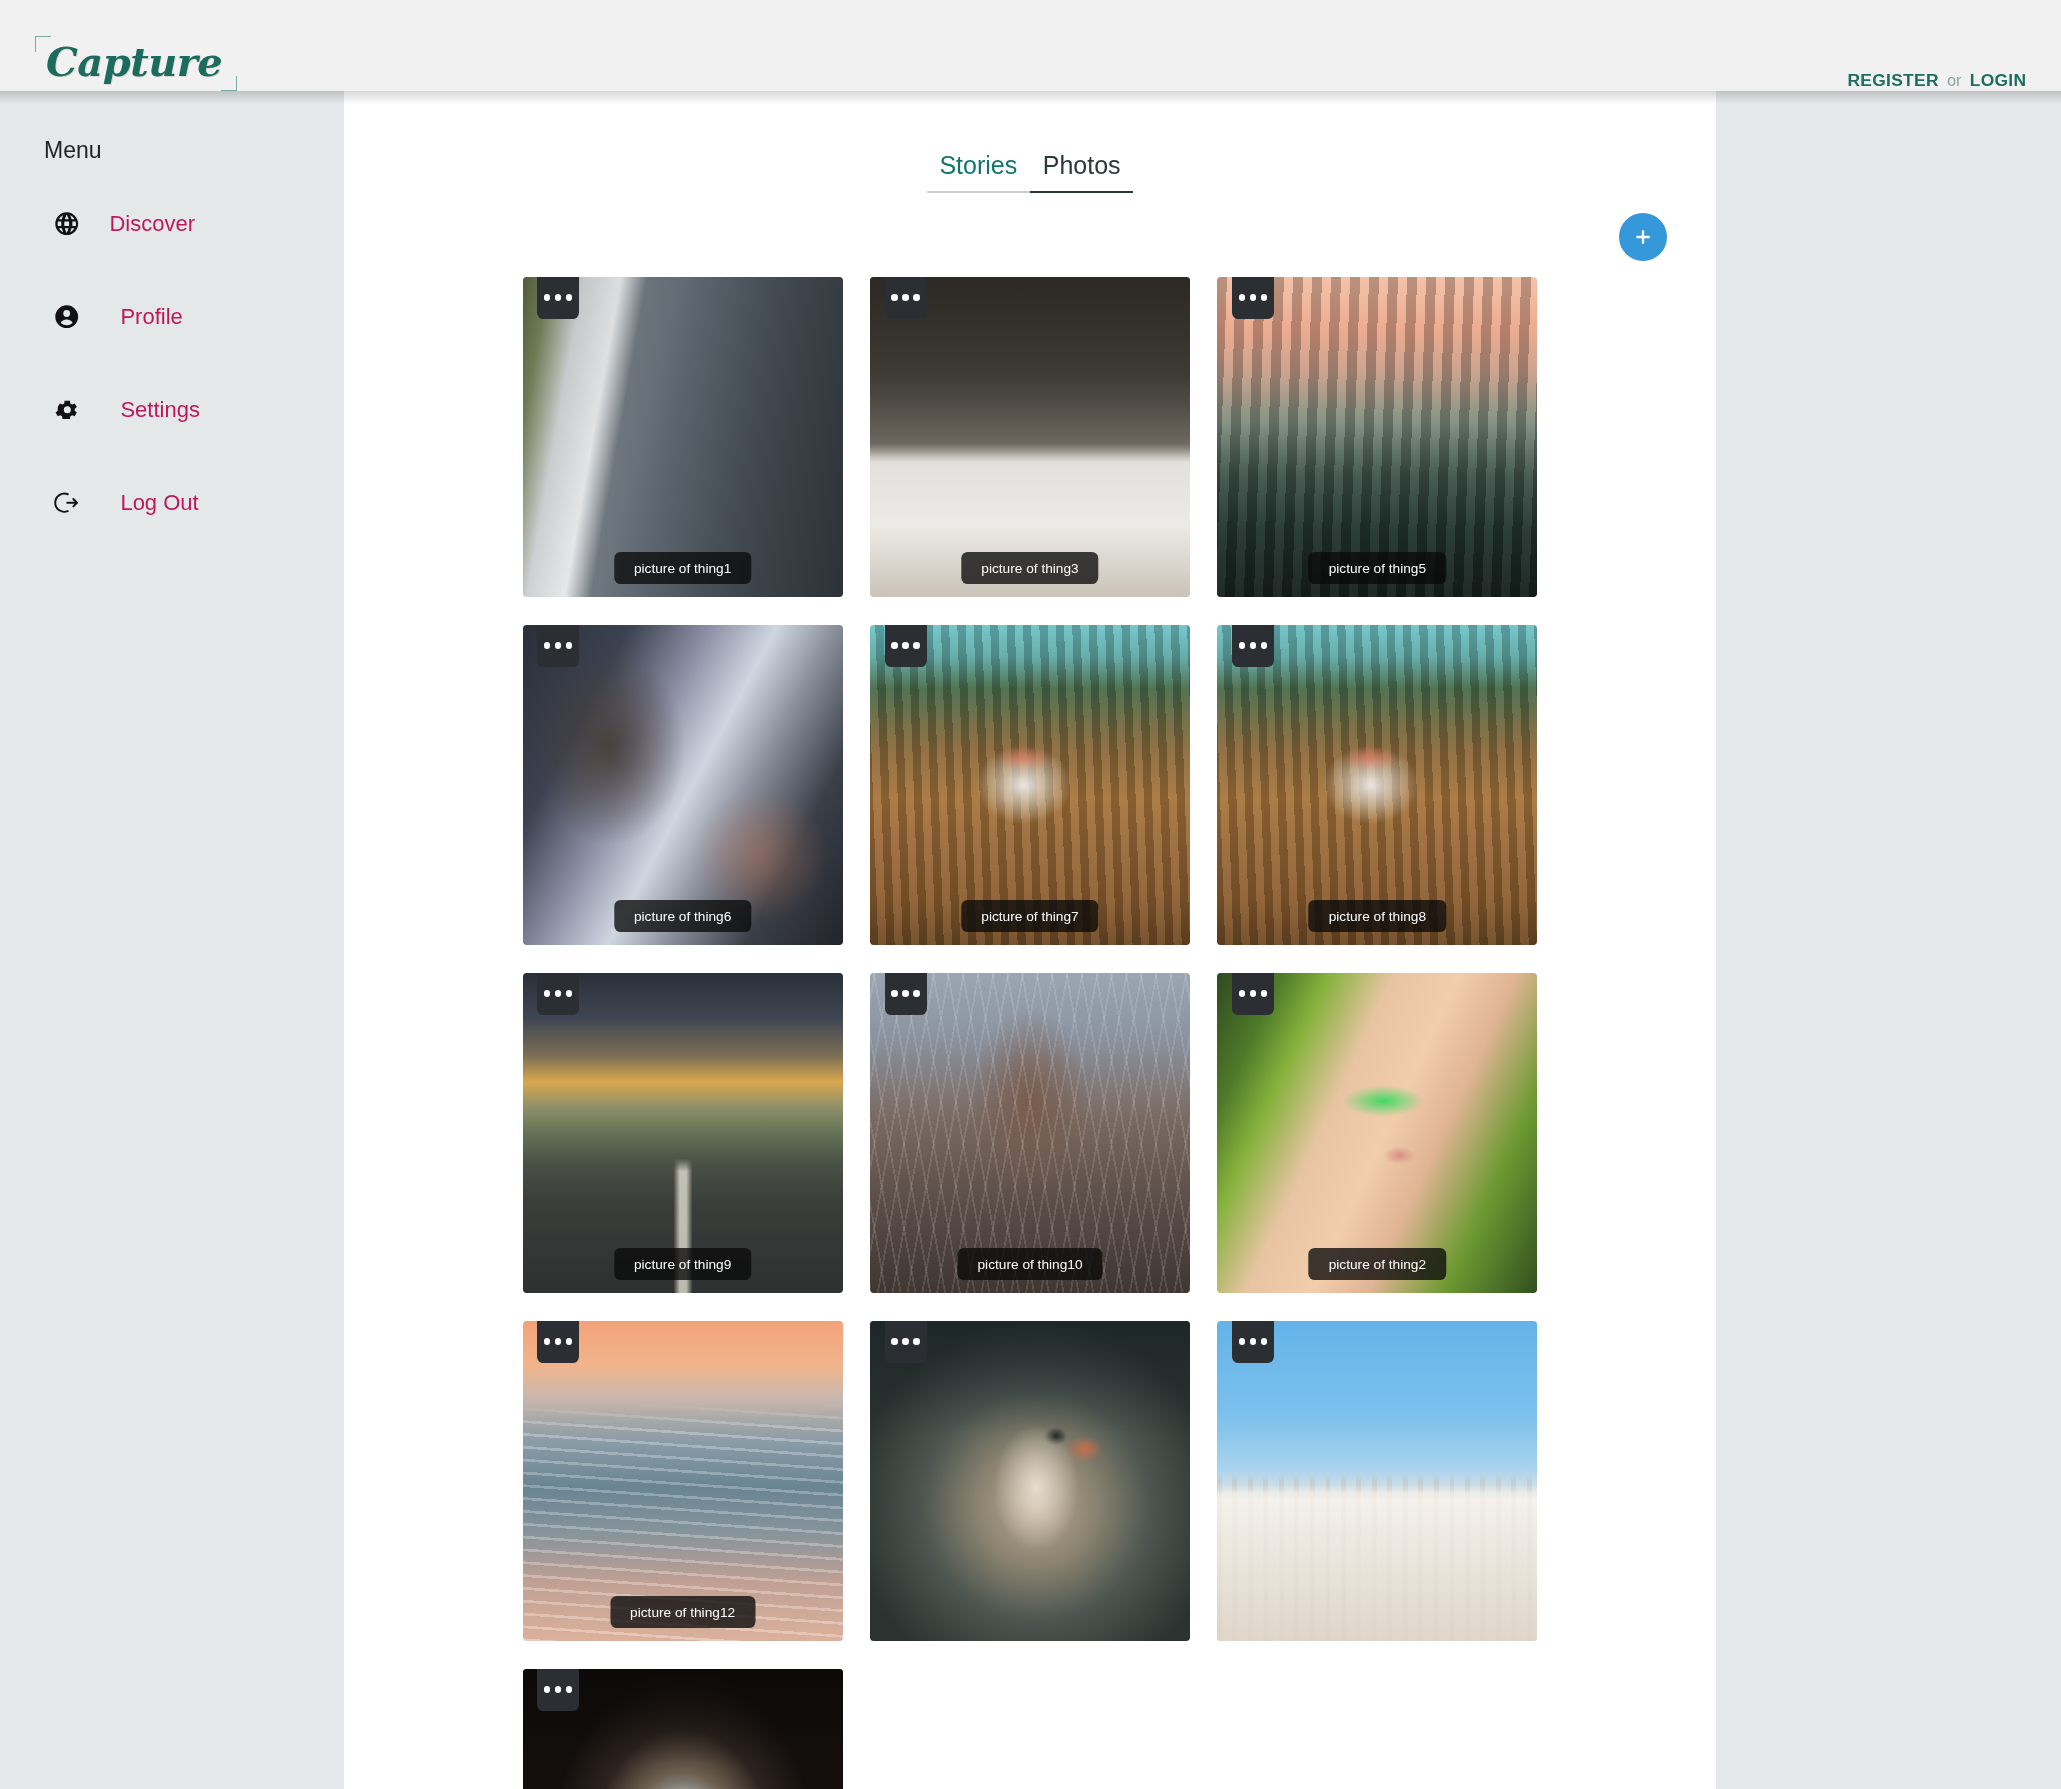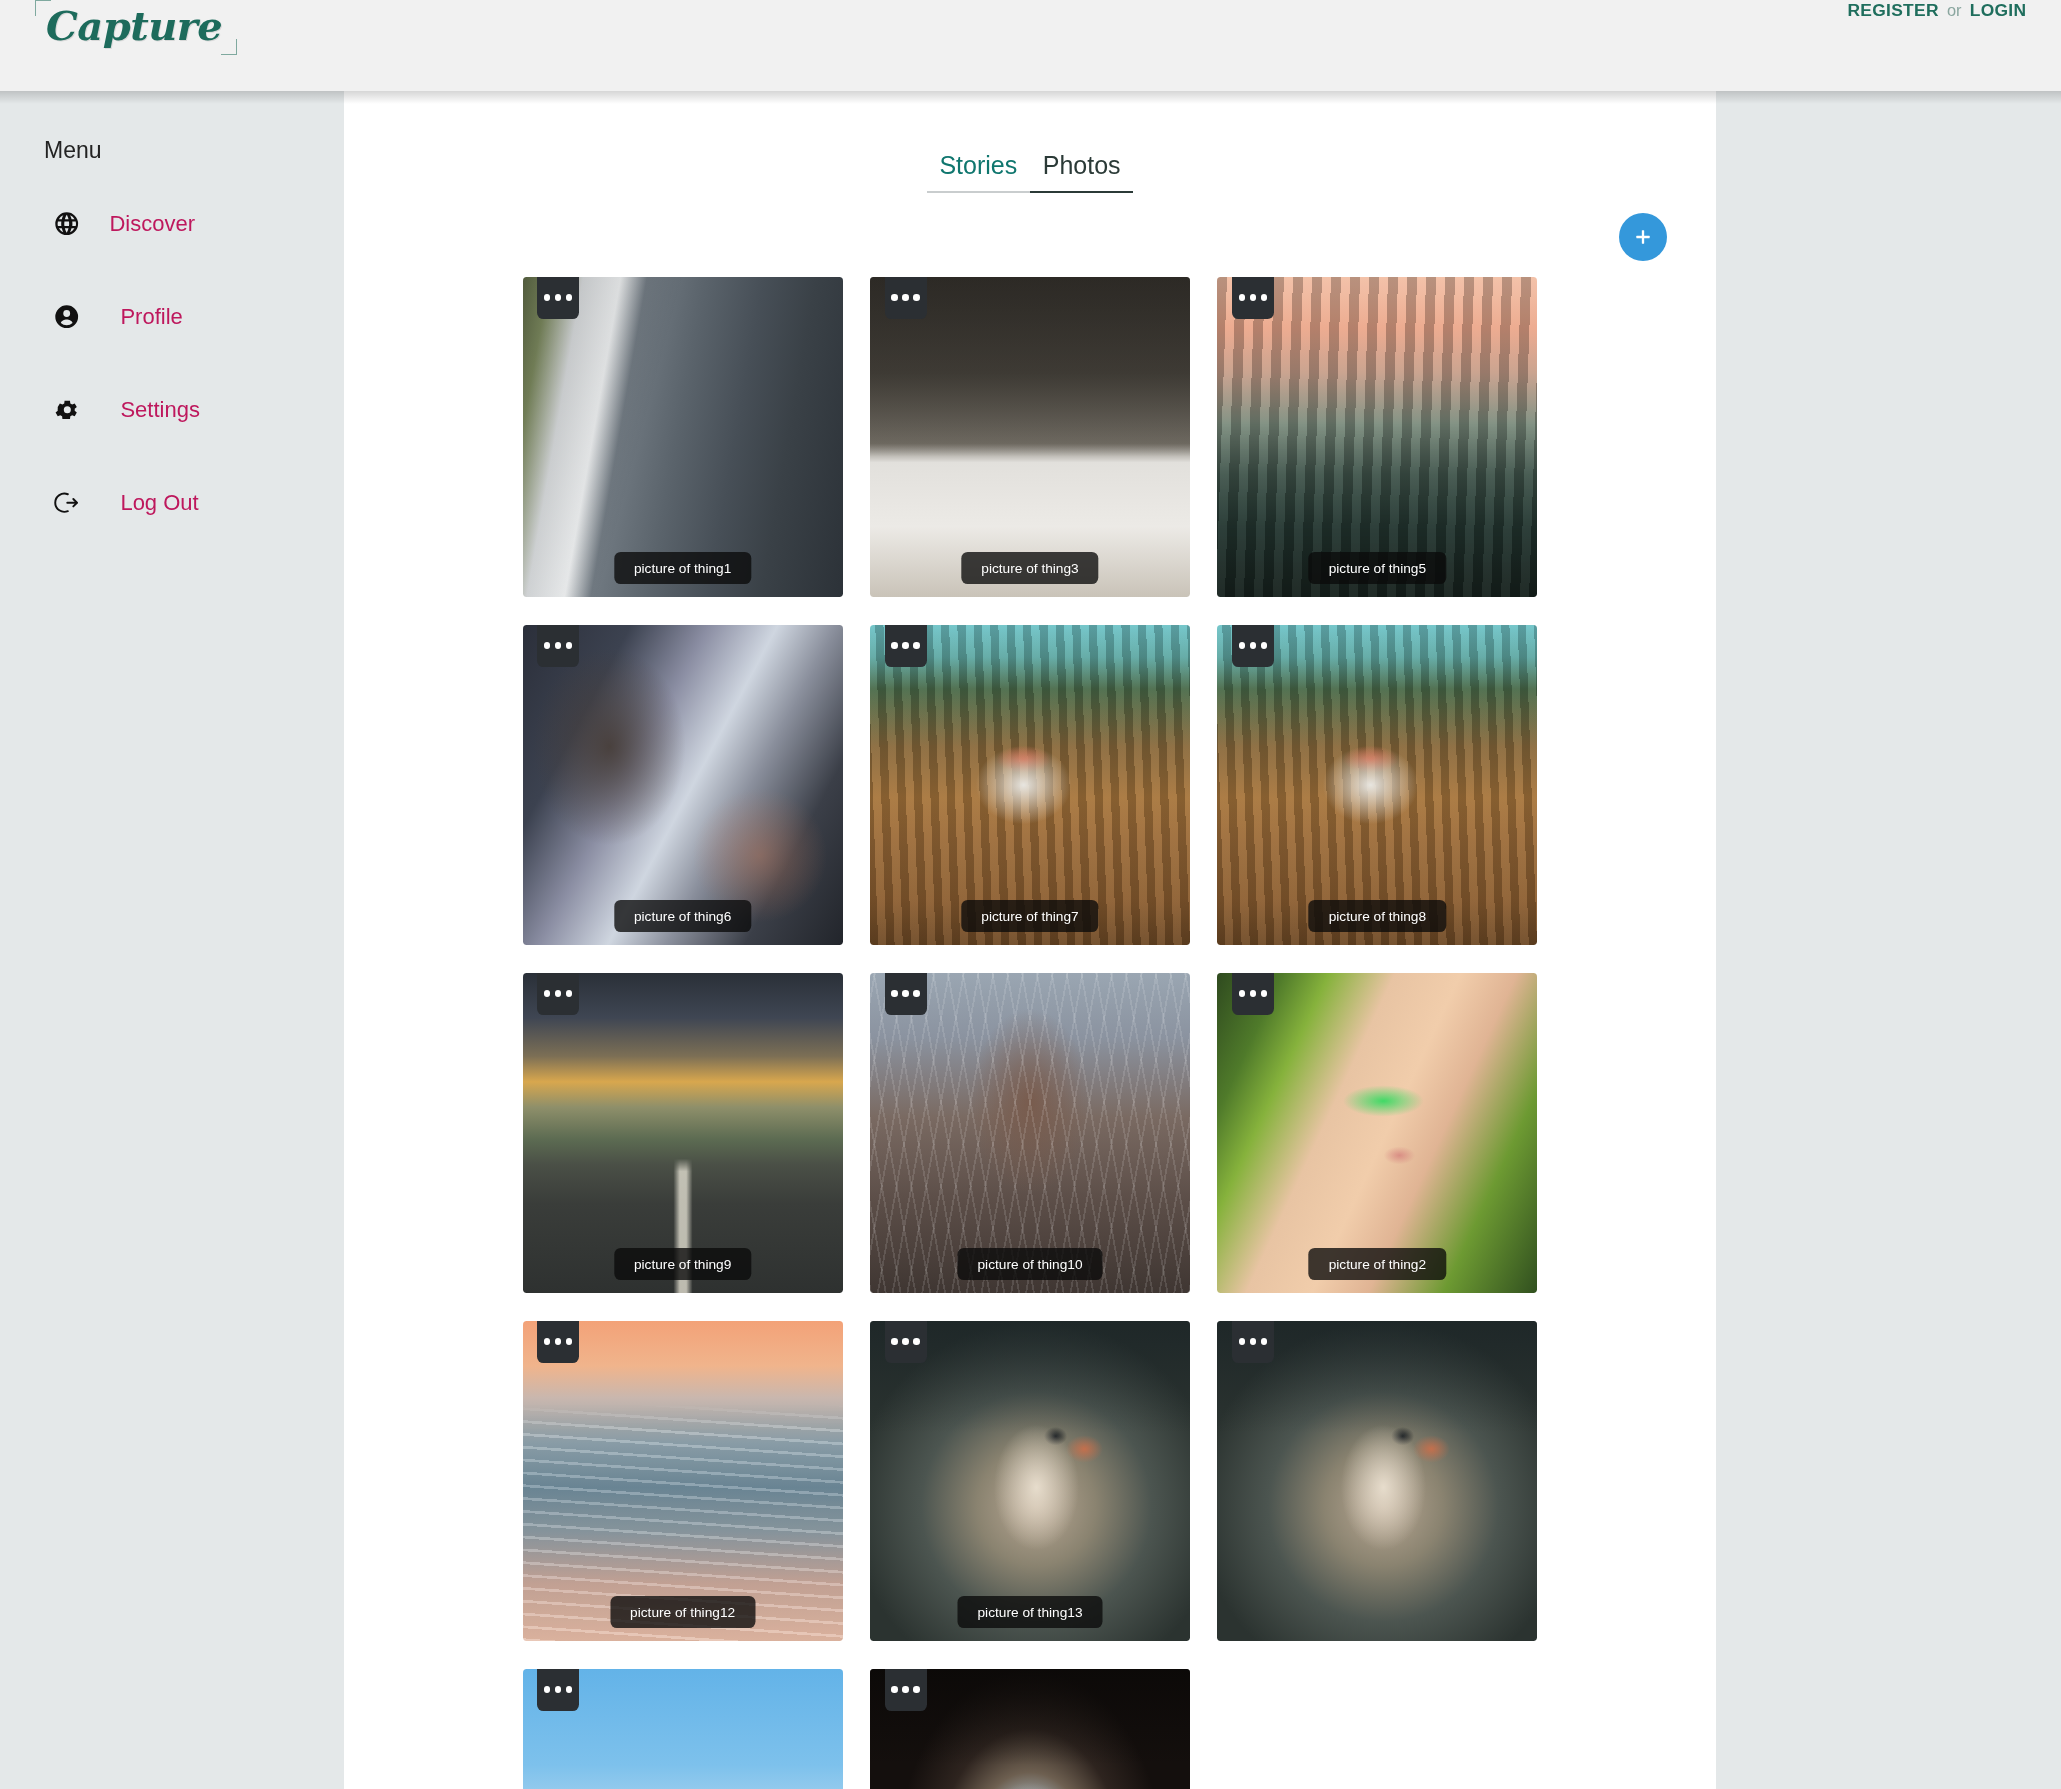--- a/index.html
+++ b/index.html
@@ -14,21 +14,21 @@
   }
 
   
   .header {
     position: absolute;
     top: 0; left: 0;
     width: 2061px;
     height: 91px;
     background: #f1f1f1;
     display: flex;
-    align-items: flex-start;
+    align-items: flex-end;
     justify-content: space-between;
     padding: 0 31px 0 35px;
     z-index: 30;
   }
   .header-shadow {
     position: absolute;
     top: 91px; left: 0;
     width: 2061px; height: 12.8px;
     background: linear-gradient(to bottom, rgba(0,0,0,0.16), rgba(0,0,0,0));
     z-index: 29;
@@ -554,31 +554,20 @@
         <button class="dots-btn">
           <span style="display: flex; gap: 4.6px; width: auto; height: auto; background: none; border-radius: 0px;">
             <span></span>
             <span></span>
             <span></span>
           </span>
         </button>
         <div class="caption">picture of thing12</div>
       </div>
       <div class="card">
-        <div class="card-img ph-thing13"></div>
-        <button class="dots-btn">
-          <span style="display: flex; gap: 4.6px; width: auto; height: auto; background: none; border-radius: 0px;">
-            <span></span>
-            <span></span>
-            <span></span>
-          </span>
-        </button>
-        <div class="caption">picture of thing13</div>
-      </div>
-      <div class="card">
         <div class="card-img ph-thing14"></div>
         <button class="dots-btn">
           <span style="display: flex; gap: 4.6px; width: auto; height: auto; background: none; border-radius: 0px;">
             <span></span>
             <span></span>
             <span></span>
           </span>
         </button>
       </div>
       <div class="card">

